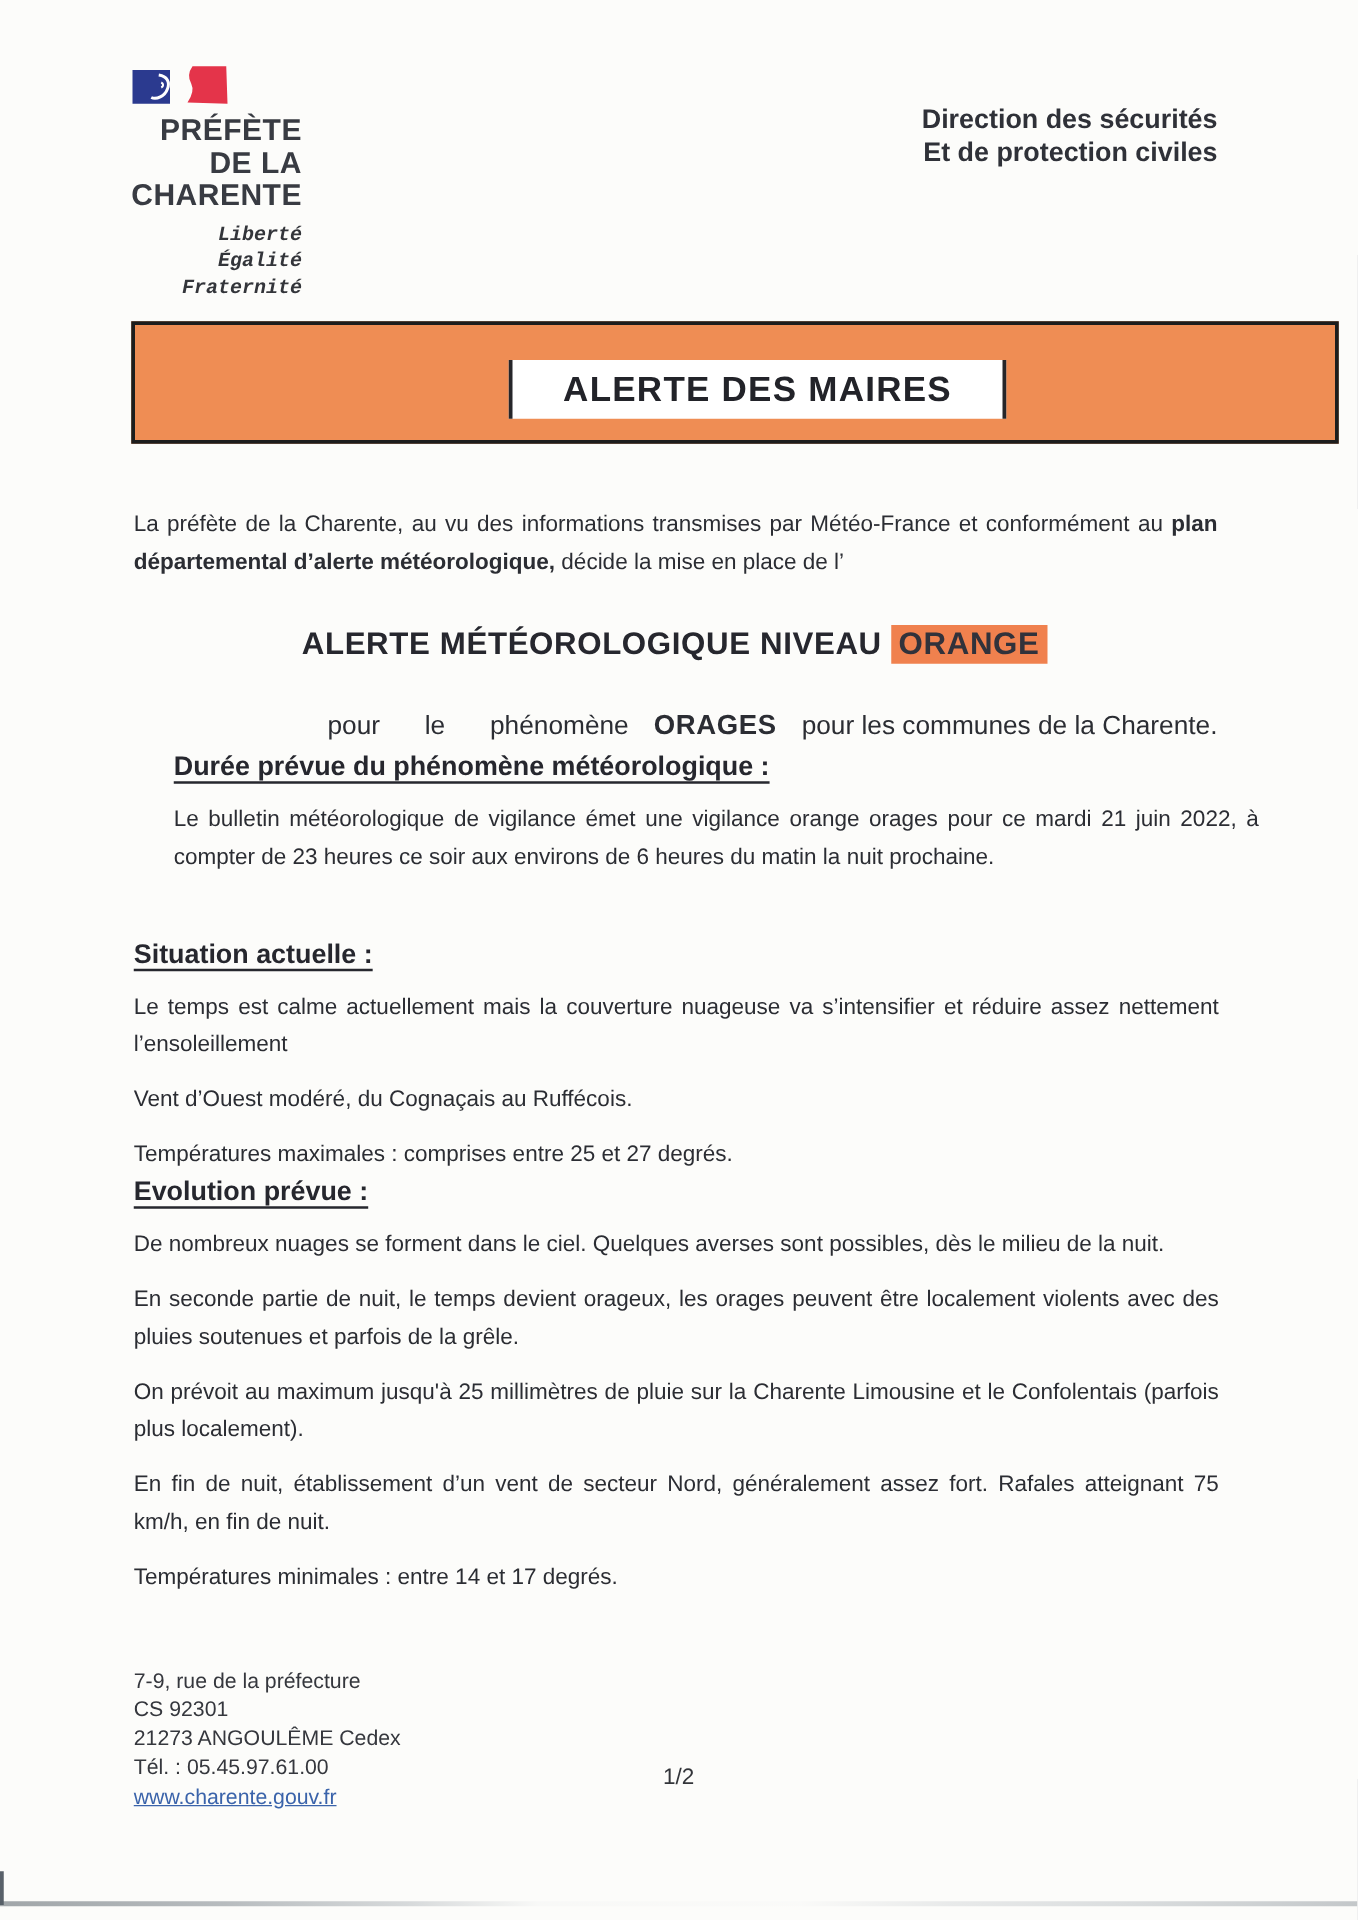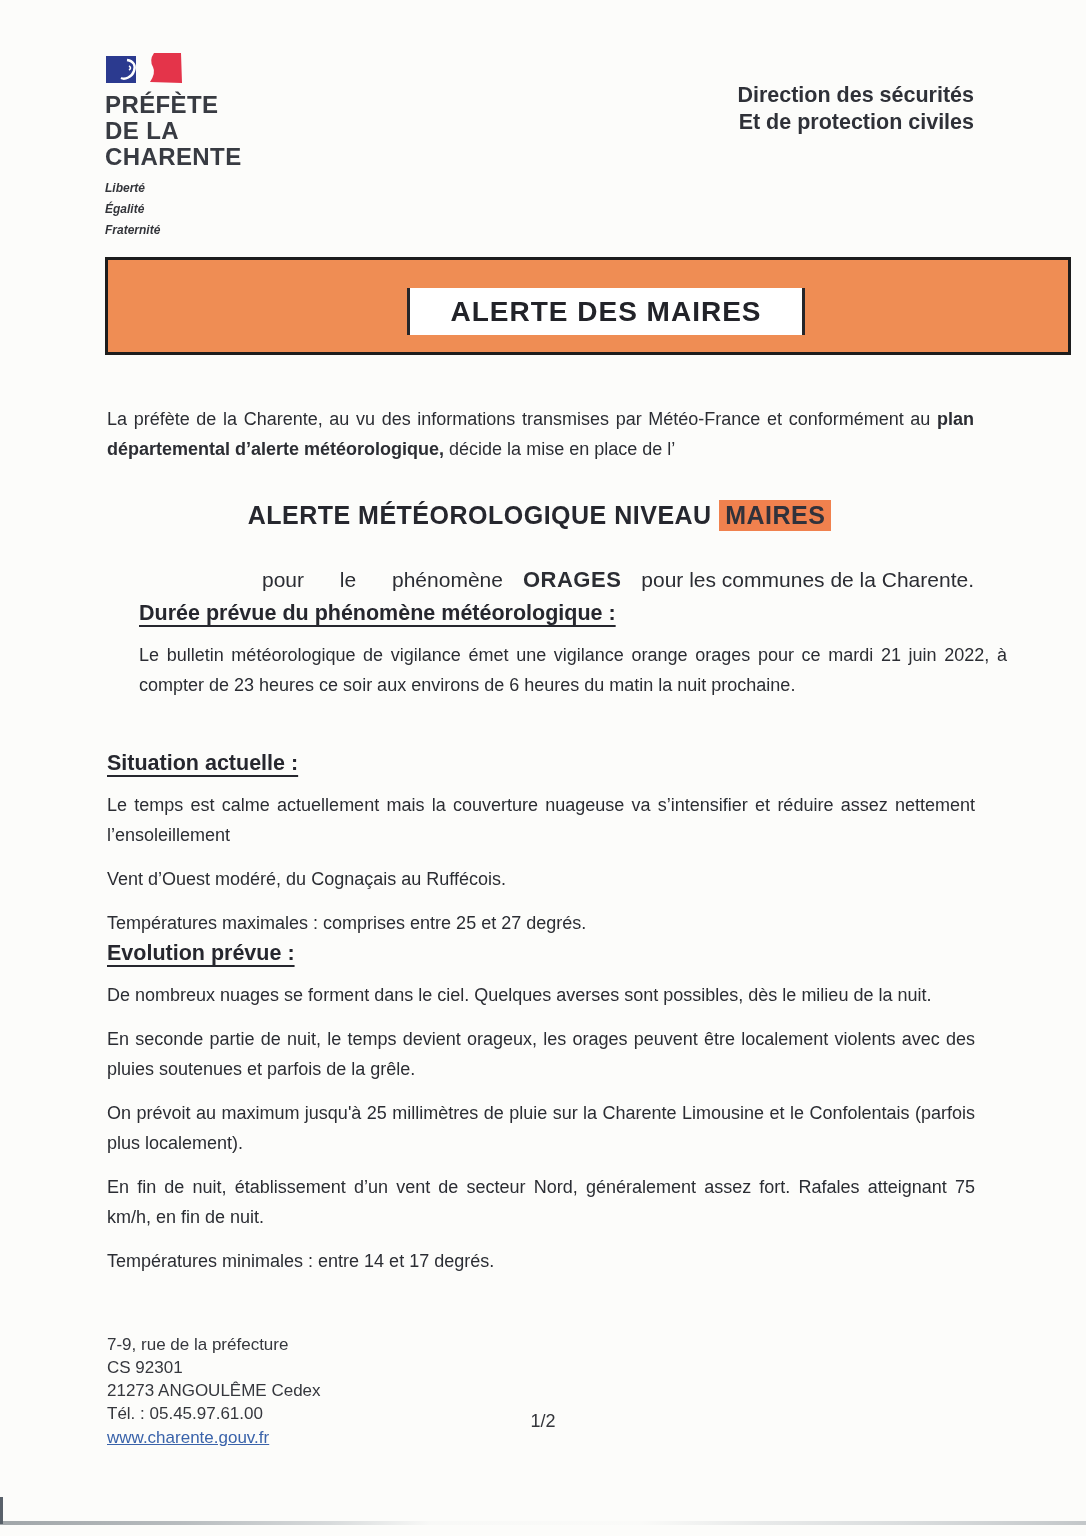--- a/index.html
+++ b/index.html
@@ -9,31 +9,31 @@
     width: 1086px;
     height: 1536px;
     margin: 0 auto;
     background: #fcfcfa;
     overflow: hidden;
     font-family: "Liberation Sans", sans-serif;
     color: #2b2d33;
   }
 
   
-  .logo-block { position: absolute; left: 105px; top: 52px; }
+  .logo-block { position: absolute; left: 105px; top: 52px; text-align: right; }
   .flag { display: block; margin-bottom: 7px; }
   .logo-line {
     font-size: 24px; line-height: 26px; font-weight: 700;
     color: #383b42; letter-spacing: 0.4px;
   }
   .motto { margin-top: 8px; }
   .motto-line {
-    font-family: Liberation Sans, sans-serif;
+    font-family: Liberation Mono, monospace;
     font-style: italic; font-weight: 600;
-    font-size: 12px; line-height: 21px; color: #33353a;
+    font-size: 16px; line-height: 21px; color: #33353a;
   }
   .service-block {
     position: absolute; right: 112px; top: 82px;
     text-align: right;
   }
   .service-line {
     font-size: 21.5px; line-height: 27px; font-weight: 700; color: #2f3138;
   }
 
   
@@ -148,21 +148,21 @@
   </div>
 
   <div class="banner" style="background:#ef8d54;">
     <div class="banner-box">
       <span class="banner-title">ALERTE DES MAIRES</span>
     </div>
   </div>
 
   <p class="body-text intro"><span>La préfète de la Charente, au vu des informations transmises par Météo-France et conformément au </span><b>plan départemental d’alerte météorologique,</b><span> décide la mise en place de l’</span></p>
 
-  <div class="alert-line"><span>ALERTE MÉTÉOROLOGIQUE NIVEAU </span><span class="alert-highlight" style="background:#f0814e;">MAIRES</span></div>
+  <div class="alert-line"><span>ALERTE MÉTÉOROLOGIQUE NIVEAU </span><span class="alert-highlight" style="background:#f0814e;">ORANGE</span></div>
 
   <div class="phenom-line">
     <span class="phenom-left">pour le phénomène</span>
     <span class="phenom-center">ORAGES</span>
     <span class="phenom-right">pour les communes de la Charente.</span>
   </div>
 
   <div class="section sec-duree">
     <span class="sec-heading">Durée prévue du phénomène météorologique :</span>
     <p class="body-text">Le bulletin météorologique de vigilance émet une vigilance orange orages pour ce mardi 21 juin 2022, à compter de 23 heures ce soir aux environs de 6 heures du matin la nuit prochaine.</p>

